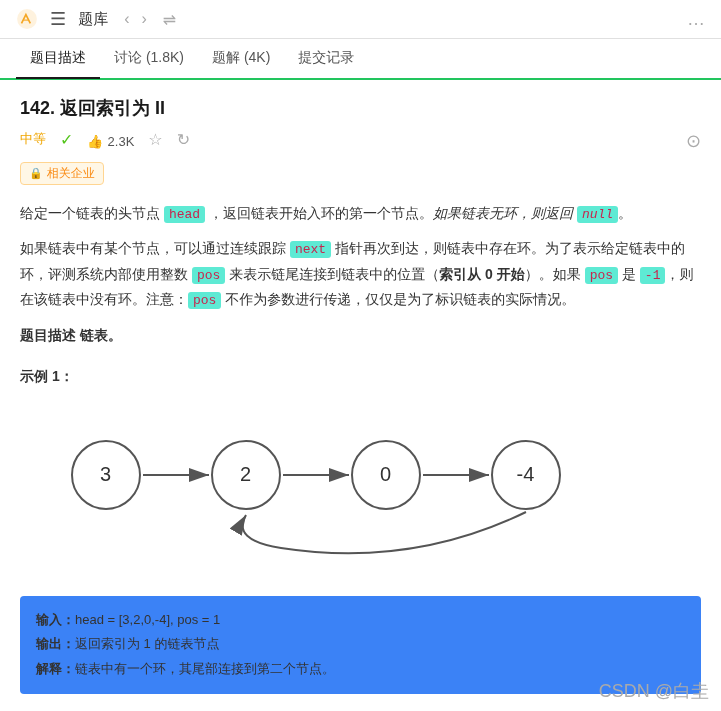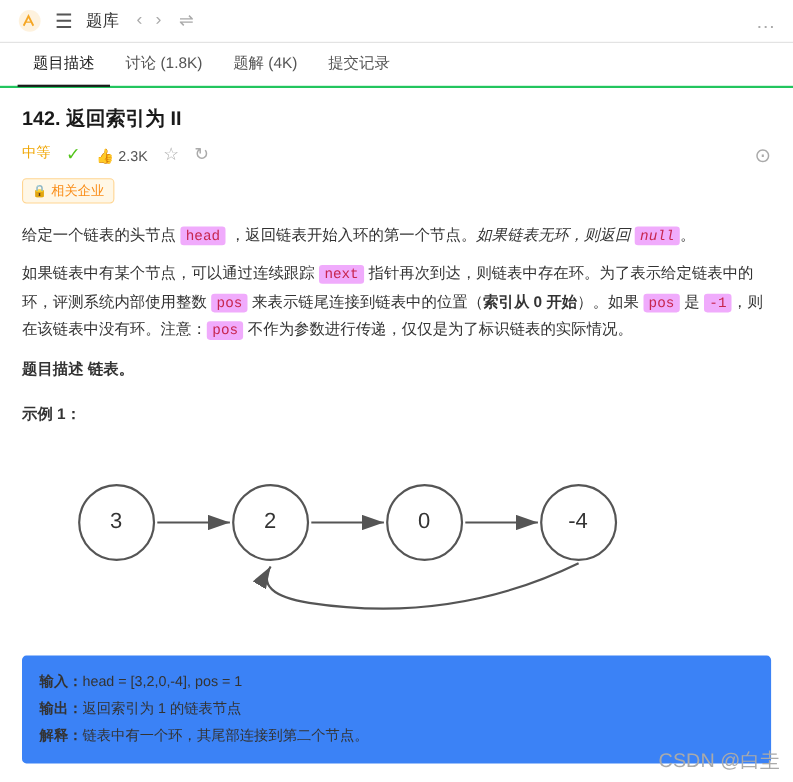--- a/index.html
+++ b/index.html
@@ -122,21 +122,21 @@
     }
     .description {
       font-size: 14px;
       line-height: 1.8;
       color: #333;
     }
     .description p {
       margin-bottom: 10px;
     }
     .code-inline {
-      background: #f0abfc;
+      background: #5eead4;
       border-radius: 3px;
       padding: 1px 5px;
       font-family: "Courier New", Courier, monospace;
       font-size: 13px;
       color: #c7254e;
     }
     .italic-text {
       font-style: italic;
     }
     .bold-text {

